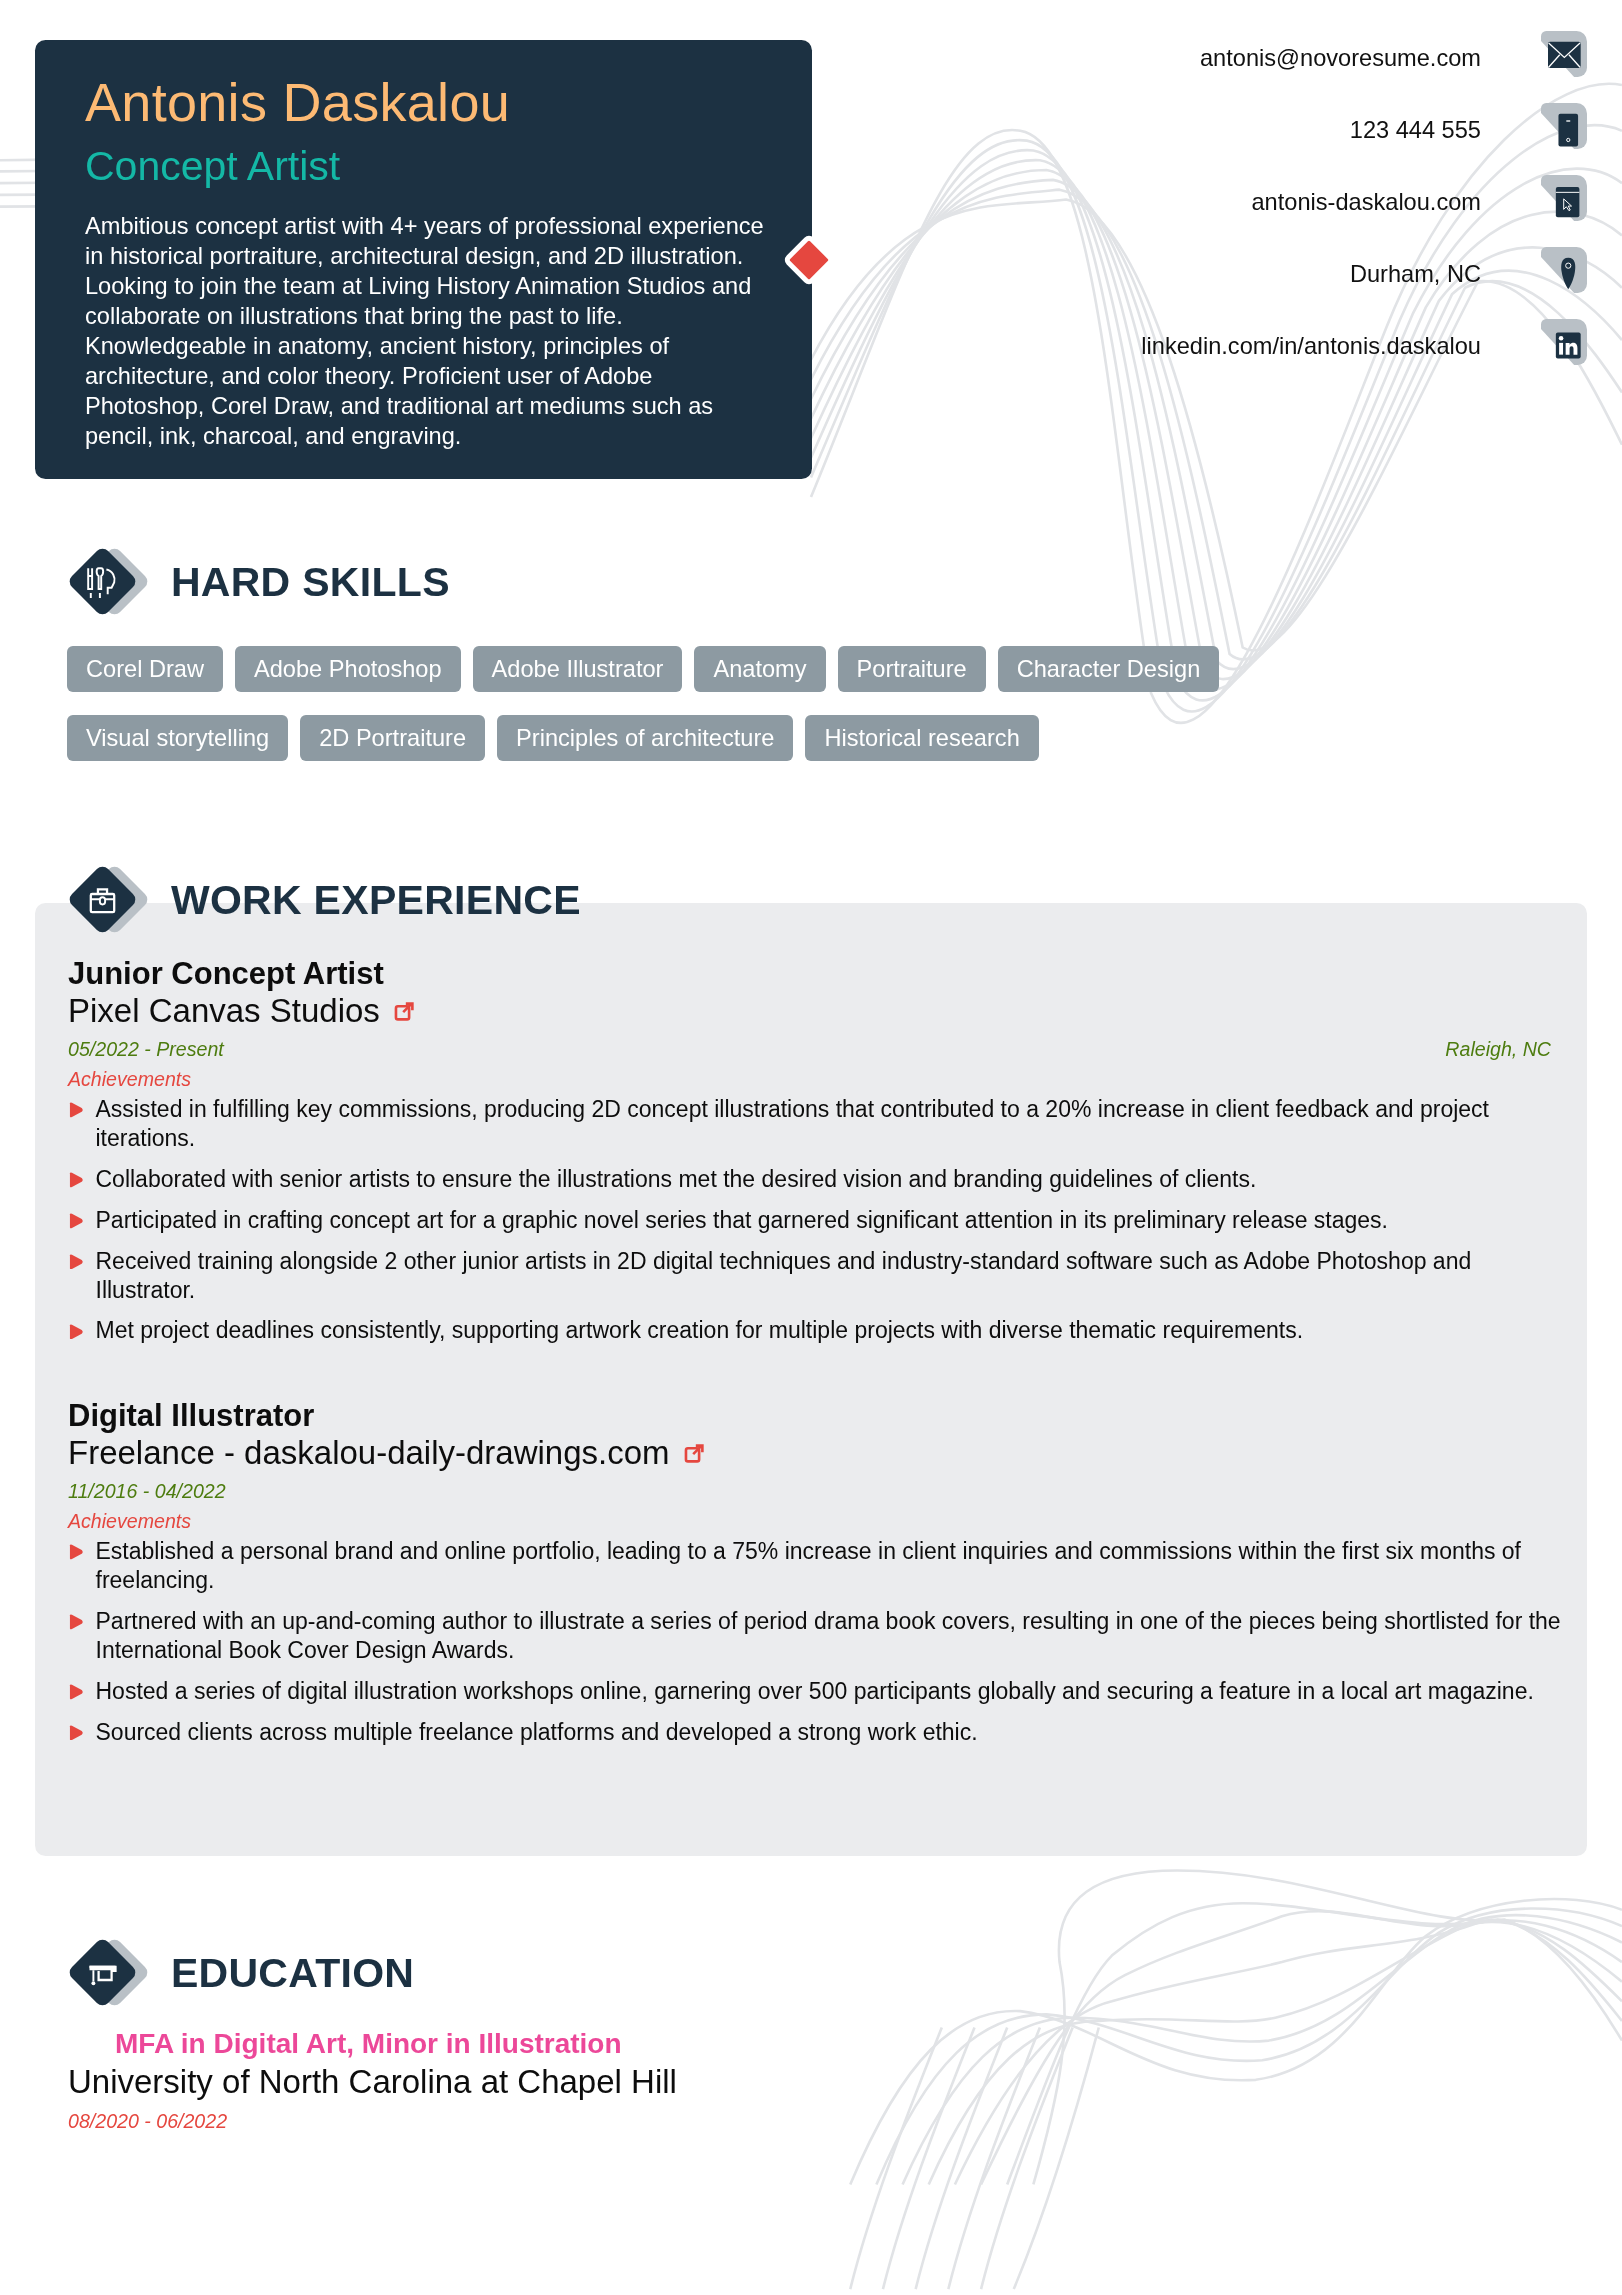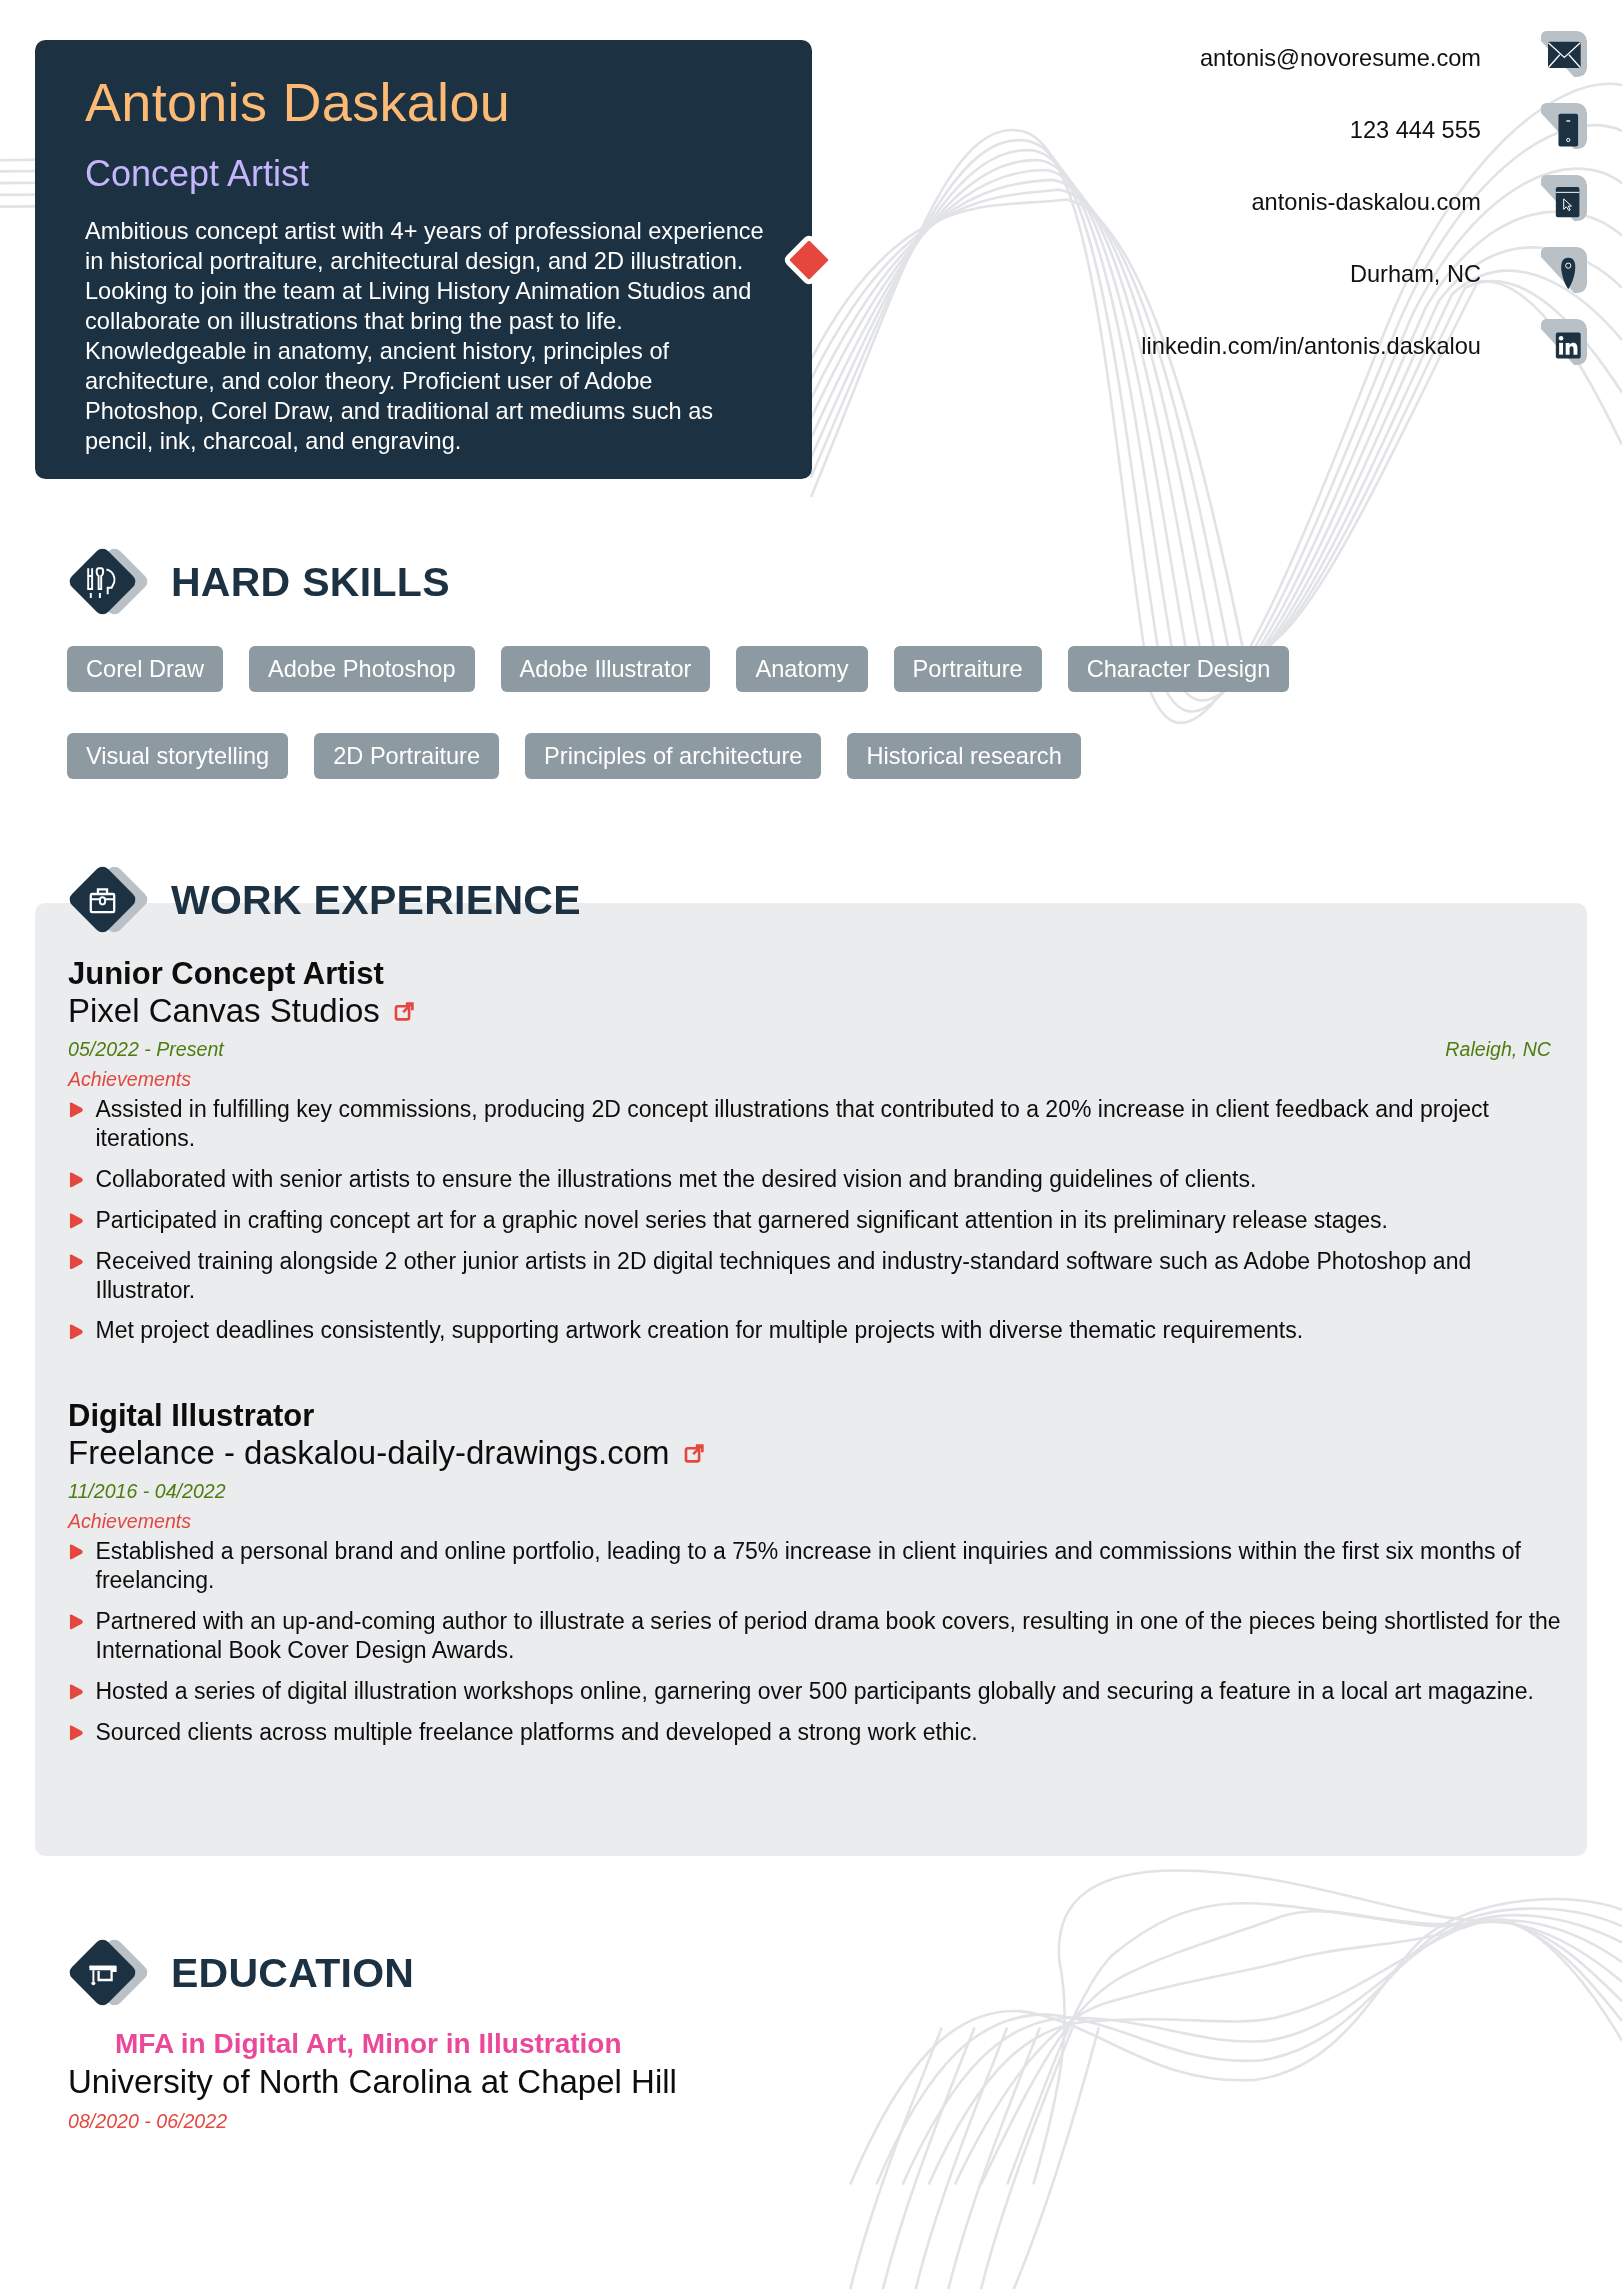--- a/index.html
+++ b/index.html
@@ -9,21 +9,21 @@
   .waves { position: absolute; left: 0; top: 0; width: 1622px; height: 2295px; pointer-events: none; z-index: 0; }
   .waves path { fill: none; stroke: #e1e3e6; stroke-width: 4; }
 
   
   .header-card {
     position: absolute; left: 35px; top: 40px; width: 777px; height: 439px;
     background: #1c3142; border-radius: 10.5px; z-index: 2;
     padding: 30px 46px 0 50px;
   }
   .name { color: #fdba74; font-size: 54px; font-weight: 300; line-height: 1; letter-spacing: 0.3px; margin-top: 5px; }
-  .role { color: #c4b5fd; font-size: 36px; font-weight: 300; line-height: 1; margin-top: 27px; }
+  .role { color: #14b8a6; font-size: 41px; font-weight: 300; line-height: 1; margin-top: 17px; }
   .summary { color: #fff; font-size: 23.6px; line-height: 30px; font-weight: 300; margin-top: 23.6px; width: 687px; }
   .accent-diamond {
     position: absolute; left: 790px; top: 241px; width: 38px; height: 38px;
     background: #e5473f; border: 5.9px solid #fff; border-radius: 6.5px;
     transform: rotate(45deg); z-index: 3;
   }
 
   
   .contacts { position: absolute; right: 35px; top: 31px; width: 589px; z-index: 2; }
   .contact-row { position: relative; height: 72px; display: flex; justify-content: flex-end; align-items: flex-start; gap: 28px; }
@@ -36,21 +36,21 @@
   
   .section-header { position: absolute; left: 65px; height: 72px; display: flex; align-items: center; z-index: 3; }
   .sec-icon { position: relative; width: 98px; height: 79px; }
   .sec-icon .gray { position: absolute; left: 23.6px; top: 13.7px; width: 51px; height: 51px; background: #b9c0c6; border-radius: 7.9px; transform: rotate(45deg); }
   .sec-icon .dark { position: absolute; left: 11.8px; top: 13.7px; width: 51px; height: 51px; background: #1c3142; border-radius: 7.9px; transform: rotate(45deg); }
   .sec-icon svg { position: absolute; left: 17.7px; top: 20px; }
   .sec-title { font-size: 41px; font-weight: 700; color: #1c3142; margin-left: 7.9px; letter-spacing: 0.3px; }
 
   
   .skills { position: absolute; left: 67px; top: 646px; width: 1472px; z-index: 2; }
-  .skill-row { display: flex; gap: 26px; margin-bottom: 41px; }
+  .skill-row { display: flex; gap: 12px; margin-bottom: 23px; }
   .chip { background: #8d9aa2; color: #fff; font-size: 23.6px; font-weight: 300; height: 46px; line-height: 46px; padding: 0 19px; border-radius: 5.9px; white-space: nowrap; }
 
   
   .work-box { position: absolute; left: 35px; top: 903px; width: 1552px; height: 953px; background: #ebecee; border-radius: 10.5px; z-index: 1; }
   .job { position: absolute; left: 68px; width: 1485px; z-index: 2; }
   .job-title { font-size: 31px; font-weight: 700; color: #0d0d0d; line-height: 37px; }
   .job-company { font-size: 33px; font-weight: 300; color: #0d0d0d; line-height: 38px; display: flex; align-items: center; }
   .ext-icon { margin-left: 14.4px; display: inline-block; }
   .job-meta { display: flex; justify-content: space-between; width: 1483px; font-size: 19.6px; font-style: italic; color: #4d7c0f; margin-top: 5.2px; line-height: 29px; }
   .ach-label { font-size: 19.6px; font-style: italic; color: #e5473f; line-height: 31px; }

